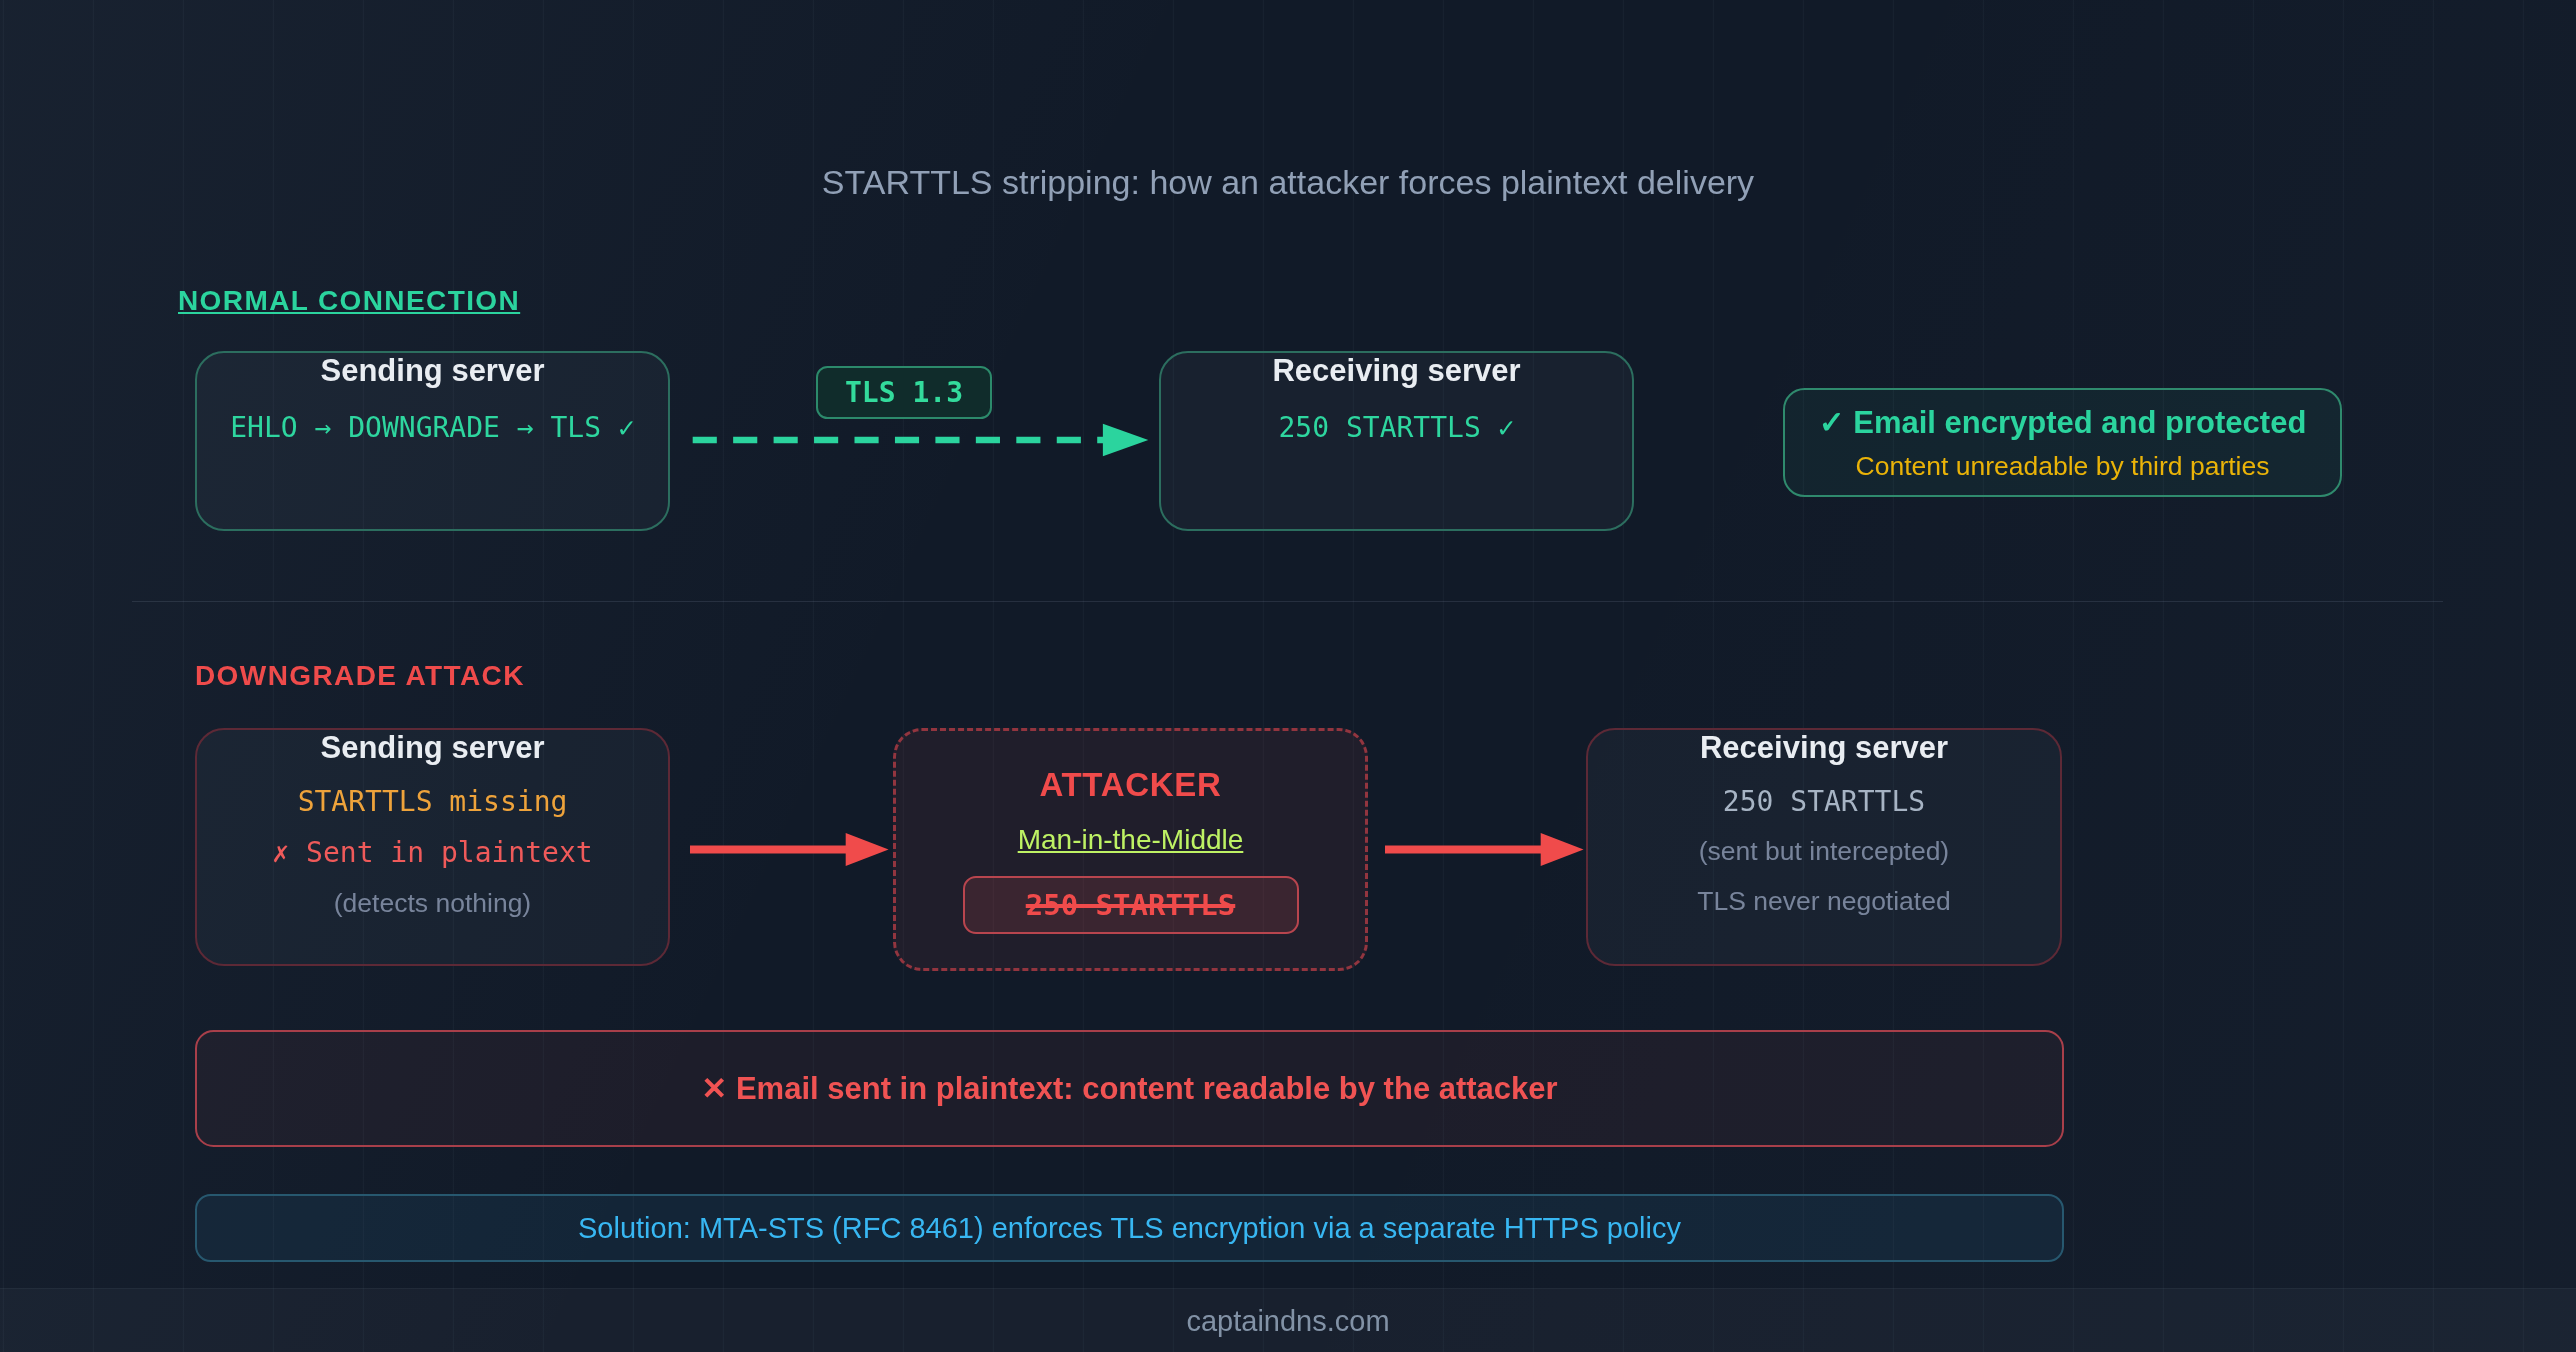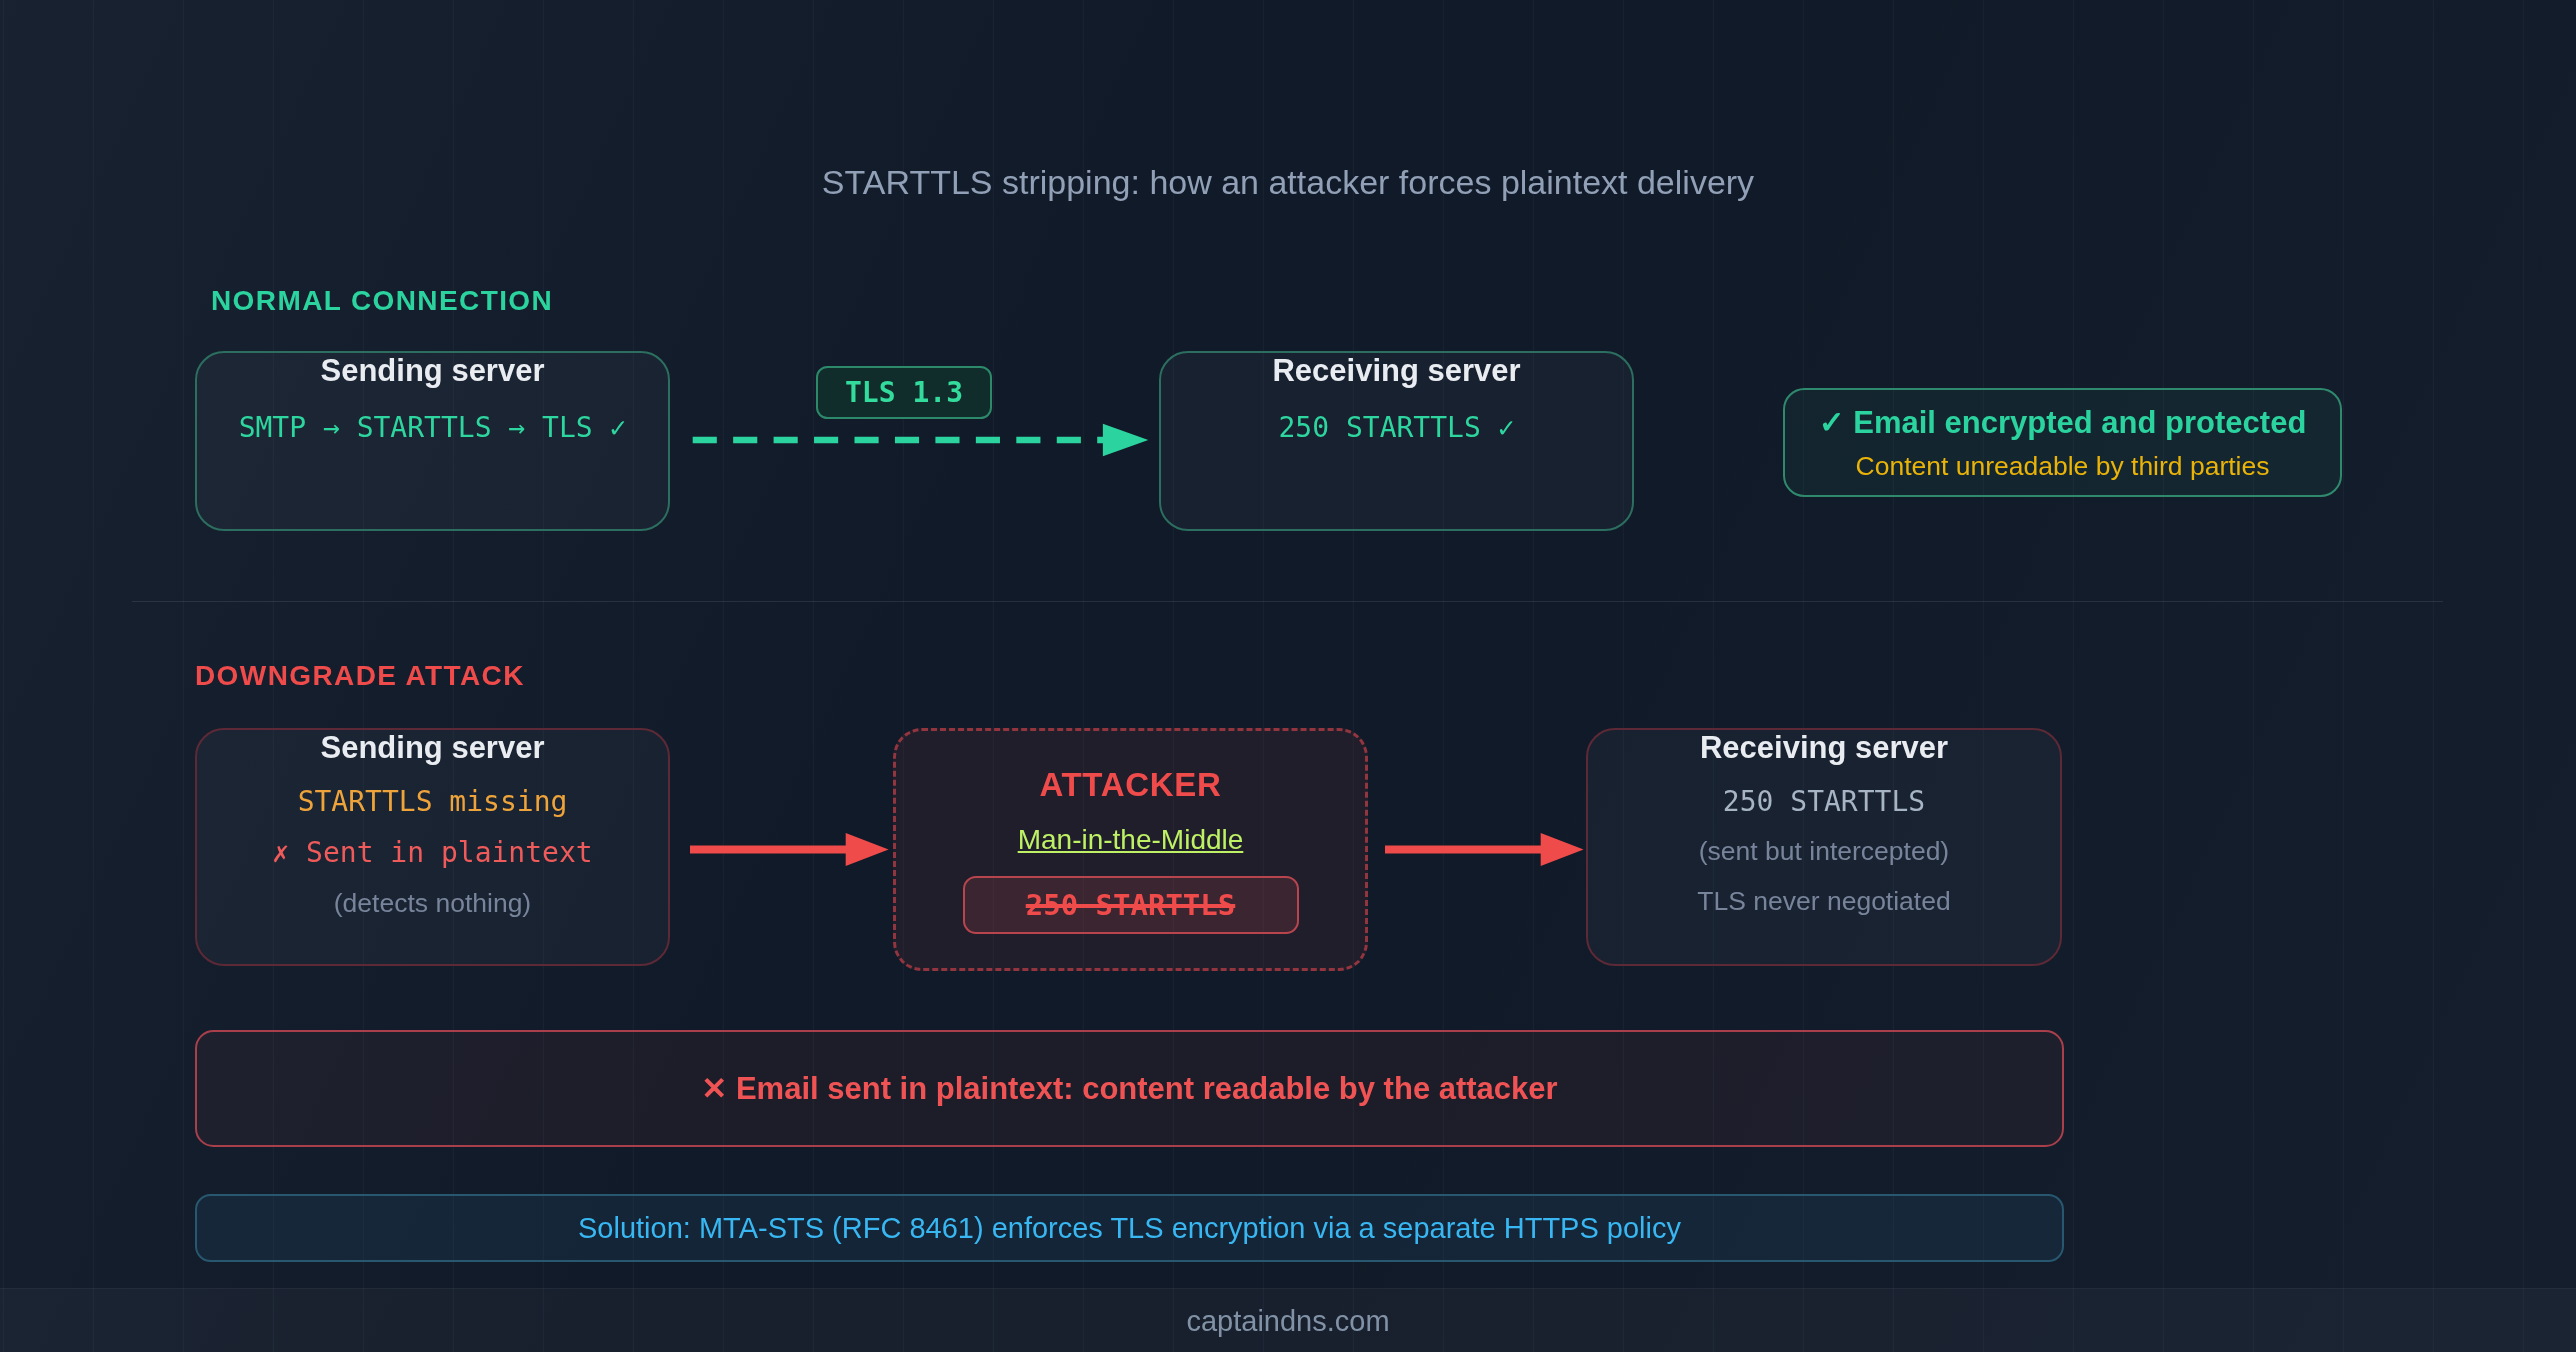--- a/index.html
+++ b/index.html
@@ -93,25 +93,25 @@
 </style>
 </head>
 <body>
 
 <div class="canvas">
   <div class="grid"></div>
   <div class="sheen"></div>
 
   <div class="subtitle">STARTTLS stripping: how an attacker forces plaintext delivery</div>
 
-  <div class="sec-label g" style="left:211px;top:285px;">NORMAL CONNECTION</div>
+  <div class="sec-label g" style="left:178px;top:285px;text-decoration:underline;">NORMAL CONNECTION</div>
 
   <div class="box gb gap30" style="left:195px;top:351px;width:471px;height:176px;">
     <div class="box-title">Sending server</div>
-    <div class="mono green">SMTP → STARTTLS → TLS ✓</div>
+    <div class="mono green">EHLO → DOWNGRADE → TLS ✓</div>
   </div>
 
   <div class="badge">TLS 1.3</div>
 
   <svg class="arrow" style="left:688px;top:418px;" width="465" height="44" viewBox="0 0 650 62">
     <line x1="4" y1="31" x2="584" y2="31" stroke="#2bd49e" stroke-width="9" stroke-dasharray="34 23"></line>
     <polygon points="582,8 646,31 582,54" fill="#2bd49e"></polygon>
   </svg>
 
   <div class="box gb gap30" style="left:1159px;top:351px;width:471px;height:176px;">

